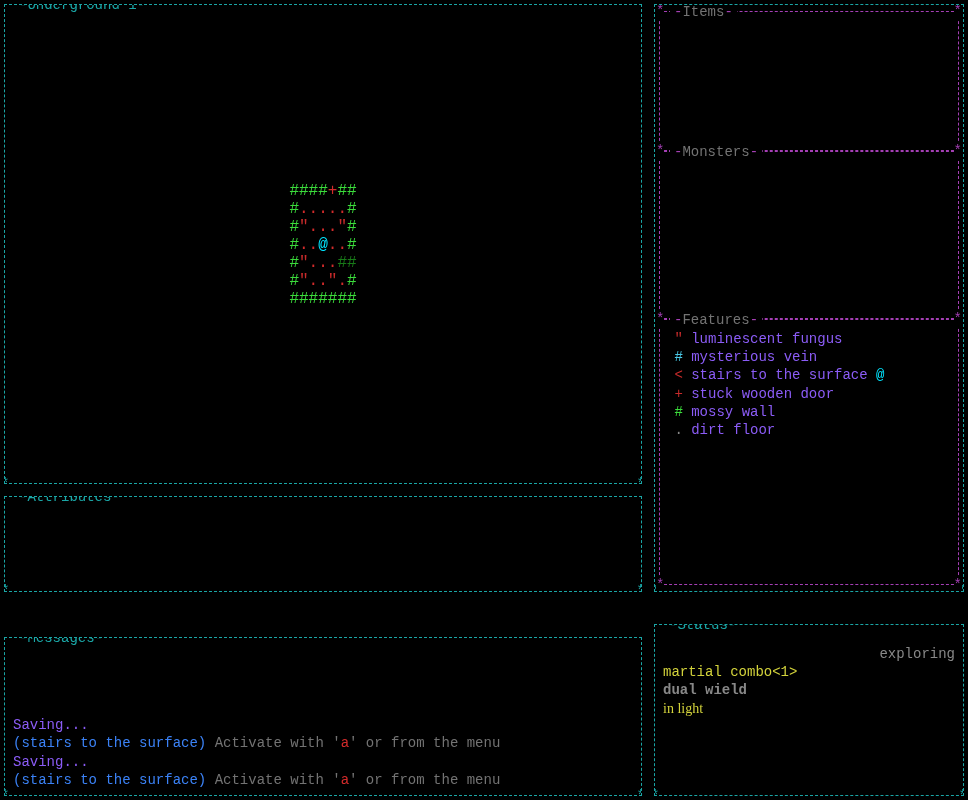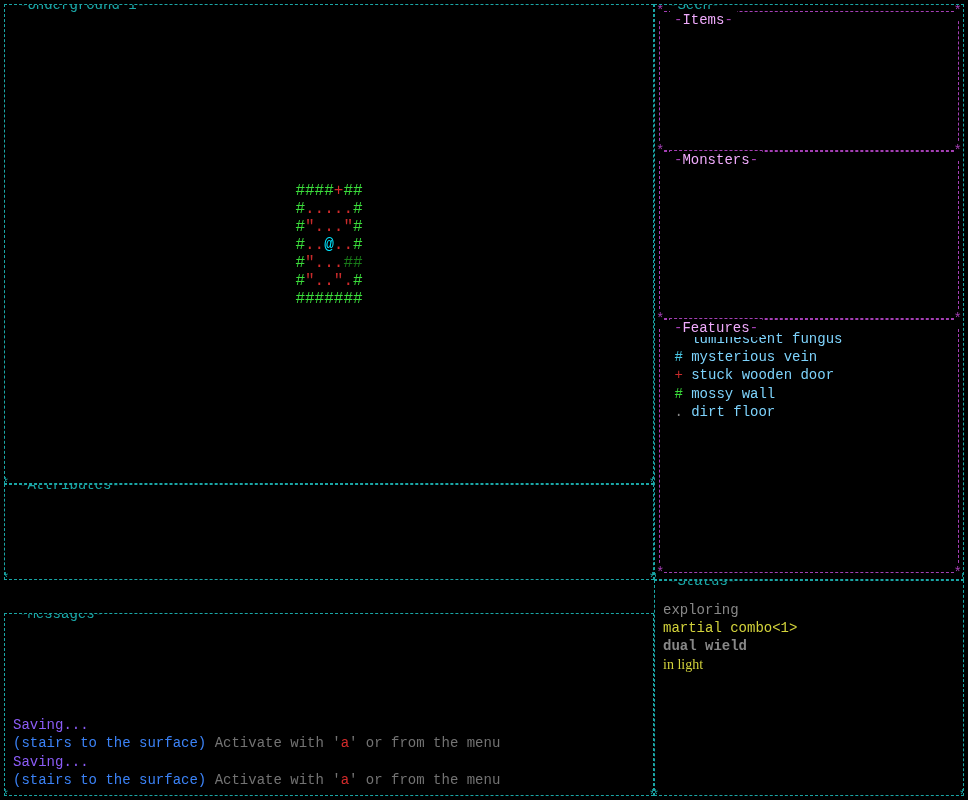--- a/index.html
+++ b/index.html
@@ -11,21 +11,21 @@
     color: #aaa;
     width: 968px;
     height: 800px;
     overflow: hidden;
     padding: 4px;
   }
   .layout {
     display: grid;
     grid-template-columns: 1fr 310px;
     grid-template-rows: 480px 96px 1fr;
-    gap: 0;
+    gap: 12px;
     height: 100%;
     width: 100%;
   }
   .panel {
     position: relative;
     border: 1px dashed #1aa6a6;
     background: #000;
     padding: 10px 8px 8px 8px;
     overflow: hidden;
   }
@@ -62,41 +62,41 @@
   .msg-key { color:#d32b2b; }
   .msg-txt { color:#737373; }
   
   .seen { grid-column:2; grid-row:1/3; padding:6px 4px; }
   .subpanel {
     position:relative;
     border:1px dashed #a53fb5;
     padding:10px 6px 6px 6px;
     margin-bottom:0;
   }
-  .subpanel .title { color:#f0abfc;margin-top:8px; }
+  .subpanel .title { color:#737373; }
   .subpanel .title::before, .subpanel .title::after { color:#a53fb5; }
   .sub-star{color:#a53fb5; position:absolute; background:#000;}
   .sub-star.tl{top:-10px;left:-4px;} .sub-star.tr{top:-10px;right:-4px;}
   .sub-star.bl{bottom:-10px;left:-4px;} .sub-star.br{bottom:-10px;right:-4px;}
   #seen-items{height:140px;}
   #seen-monsters{height:168px;}
   #seen-features{flex:1; height:200px;}
   .seen-inner{display:flex; flex-direction:column; height:100%;}
   .feat-line { white-space:pre; }
   .feat-sym-fu { color:#c82b2b; }
   .feat-sym-vein { color:#49c8e5; }
   .feat-sym-stair { color:#c82b2b; }
   .feat-sym-door { color:#c82b2b; }
   .feat-sym-wall { color:#3bdc3b; }
   .feat-sym-floor { color:#888; }
-  .feat-txt { color:#7dd3fc; }
+  .feat-txt { color:#8b5cf6; }
   .feat-at { color:#00e5ff; }
   
-  .status { grid-column:2; grid-row:3; padding-top:20px;}
-  .st-explore { color:#888; }
+  .status { grid-column:2; grid-row:3; padding-top:20px;margin-top:20px;}
+  .st-explore { color:#888;text-align:right; }
   .st-combo { color:#d3d33b; }
   .st-dual { color:#888;font-weight:bold; }
   .st-light { color:#d3d33b;font-family:Liberation Serif, serif; }
 </style>
 </head>
 <body>
 
 <div class="layout">
 
   <div class="panel map-area">
@@ -154,20 +154,21 @@
       </div>
       <div class="subpanel" id="seen-features">
         <span class="sub-star tl">*</span>
           <span class="sub-star tr">*</span>
           <span class="sub-star bl">*</span>
           <span class="sub-star br">*</span>
         <div class="title">Features</div>
         <div id="features-body">
             <div class="feat-line"><span class="feat-sym-fu"> " </span><span class="feat-txt">luminescent fungus</span></div>
             <div class="feat-line"><span class="feat-sym-vein"> # </span><span class="feat-txt">mysterious vein</span></div>
+            <div class="feat-line"><span class="feat-sym-stair"> &lt; </span><span class="feat-txt">stairs to the surface</span><span class="feat-at"> @</span></div>
             <div class="feat-line"><span class="feat-sym-door"> + </span><span class="feat-txt">stuck wooden door</span></div>
             <div class="feat-line"><span class="feat-sym-wall"> # </span><span class="feat-txt">mossy wall</span></div>
             <div class="feat-line"><span class="feat-sym-floor"> . </span><span class="feat-txt">dirt floor</span></div>
           </div>
       </div>
     </div>
   </div>
 
   <div class="panel status">
     <span class="corner-star tl">*</span>

